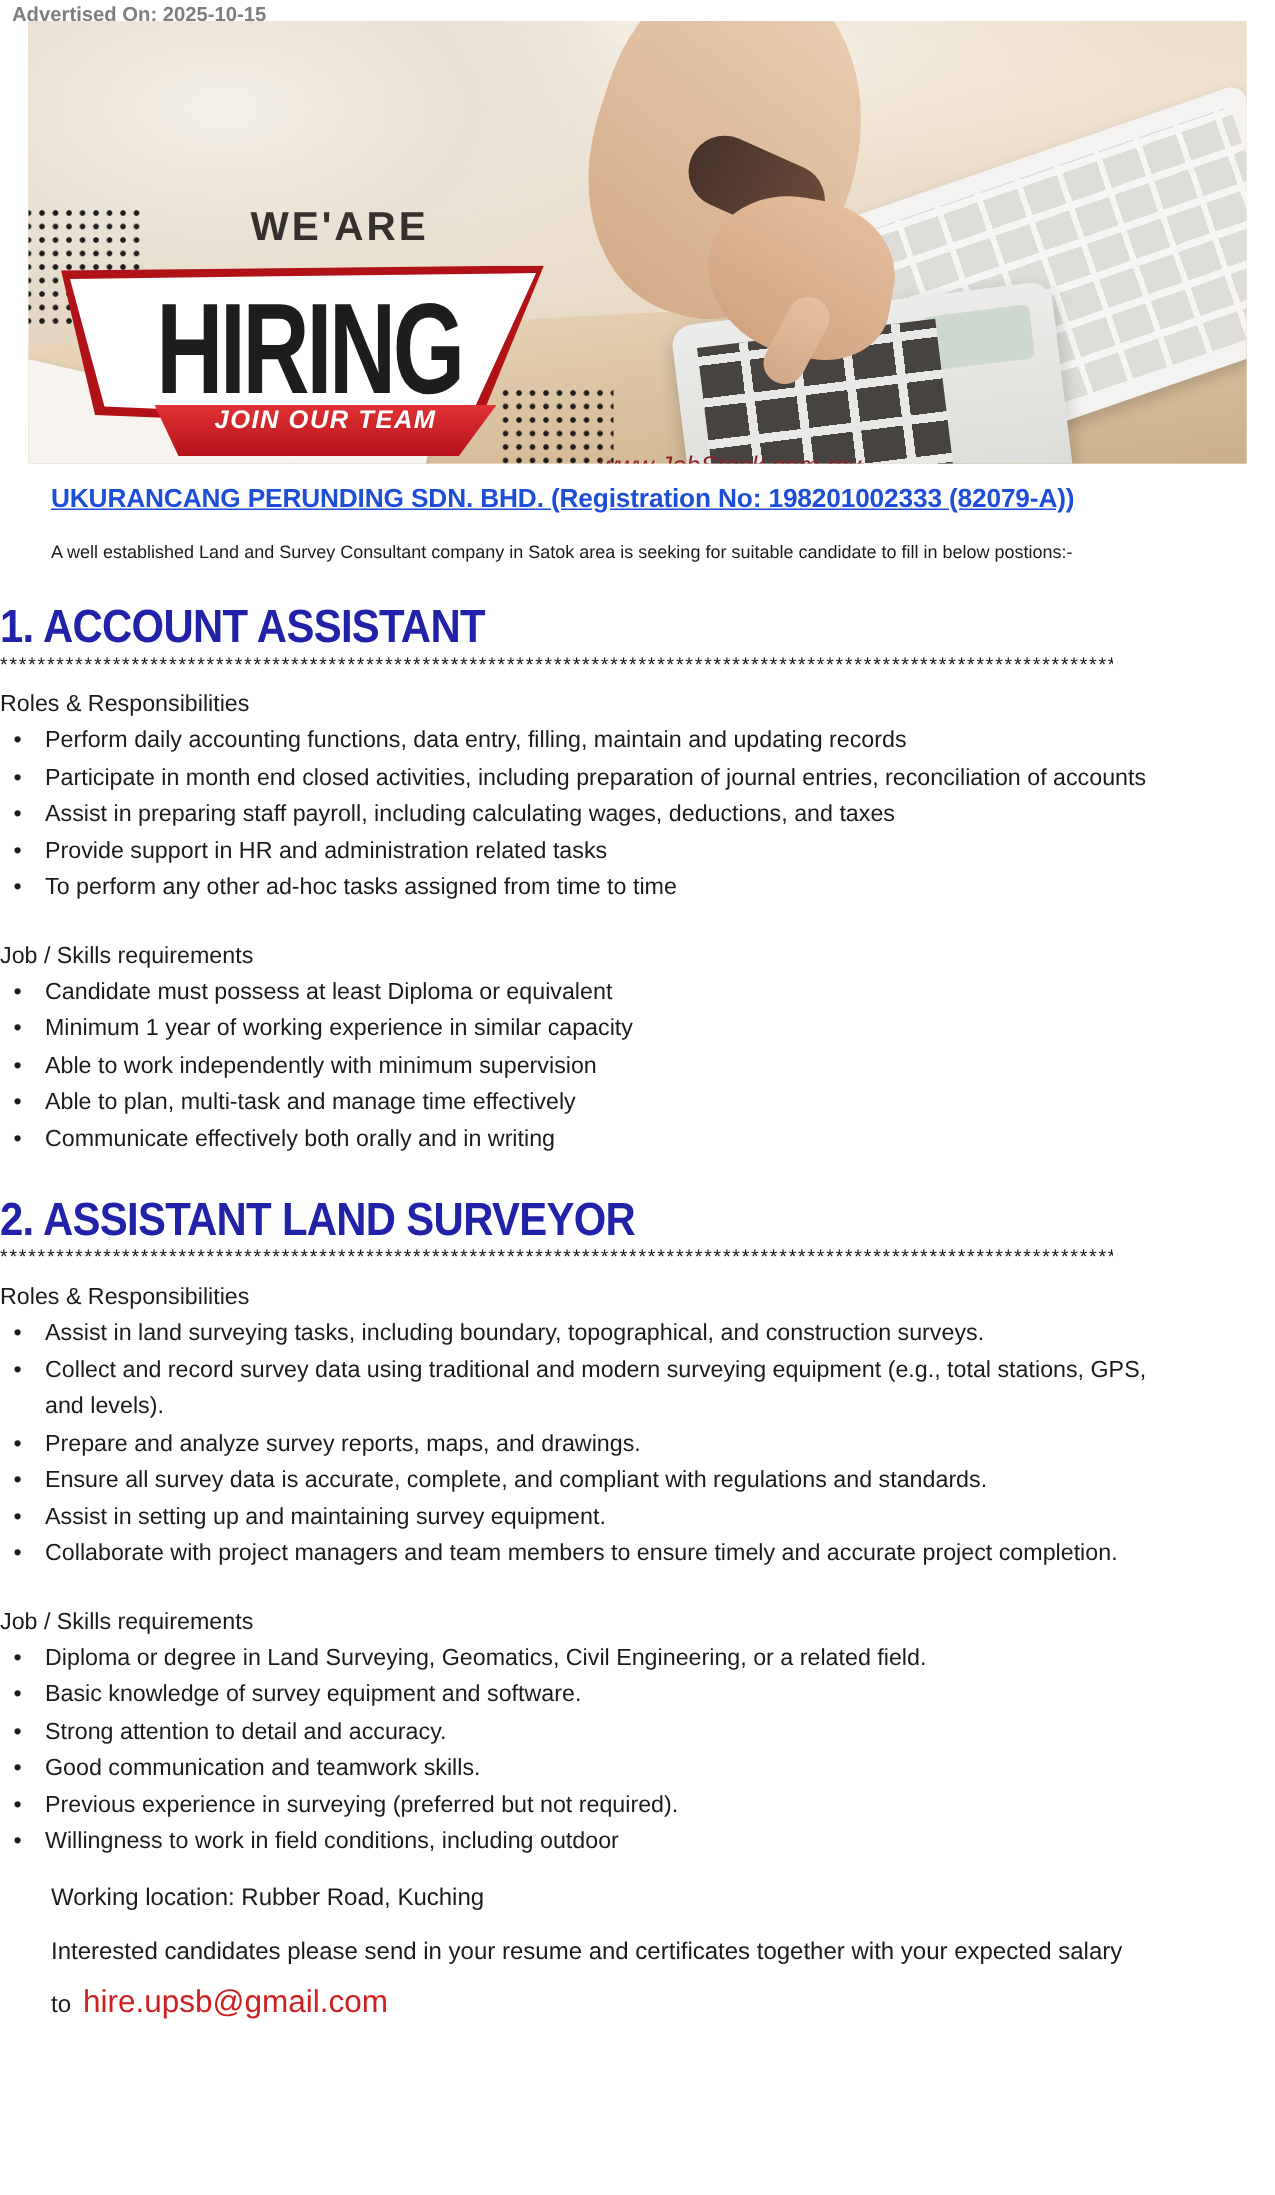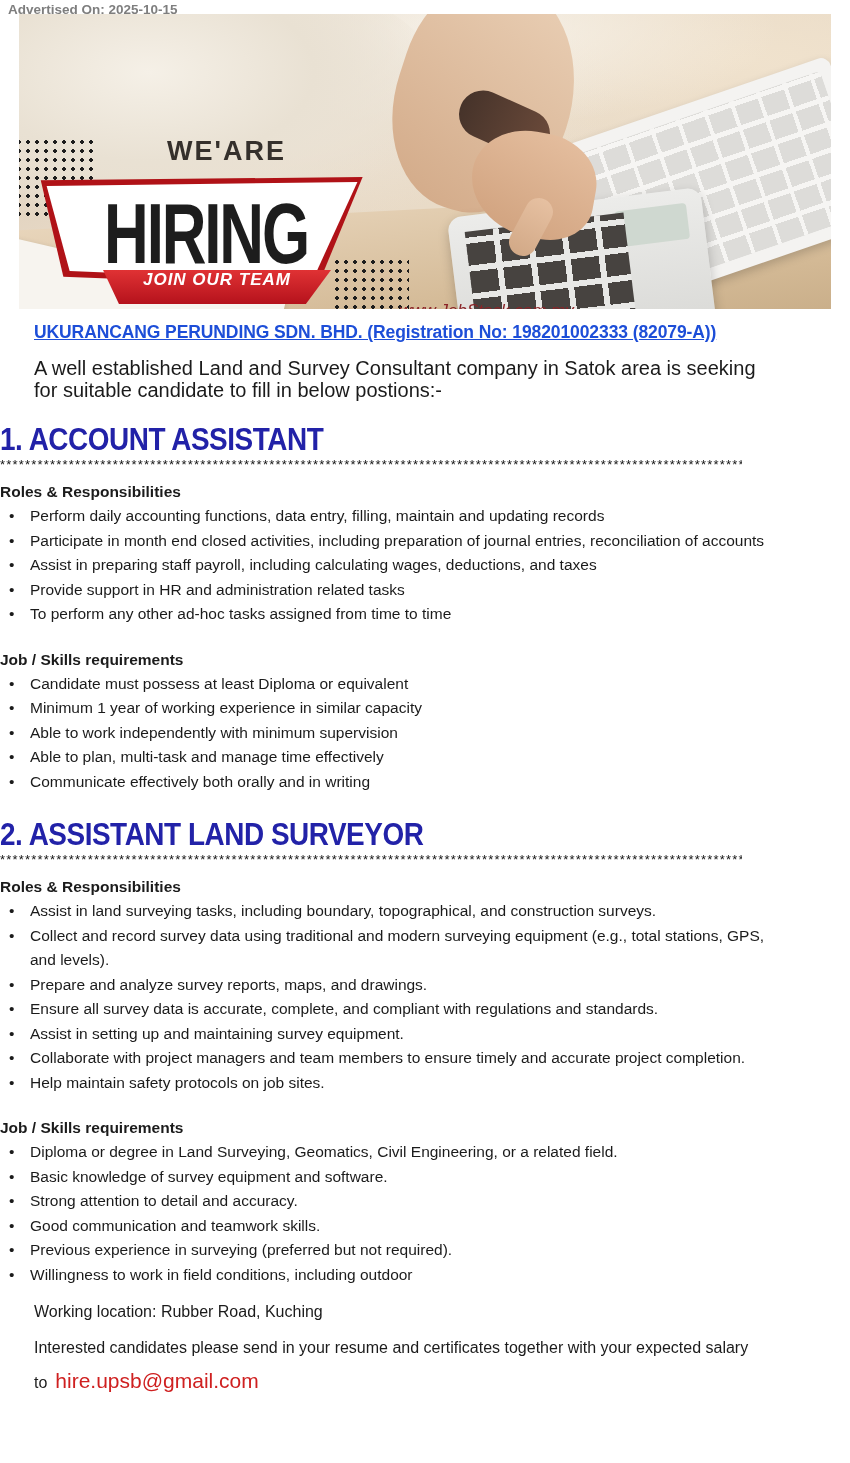--- a/index.html
+++ b/index.html
@@ -69,29 +69,29 @@
   .ribbon { position:absolute; left:84px; top:256px; width:228px; height:34px;
     clip-path:polygon(0% 0%, 100% 0%, 89% 100%, 7% 100%);
     background:linear-gradient(180deg,#e03234,#b5121c);
     display:flex; align-items:flex-start; justify-content:center; }
   .ribbon span { color:#ffffff; font-size:17px; font-weight:800; font-style:italic; letter-spacing:1px; }
   .website { position:absolute; left:380px; top:287px; font-size:17px; color:#8b2428; cursor:pointer;font-style:italic; }
 
   
   .company-title { margin:13px 0 0 34px; font-size:17.5px; font-weight:700;
     text-decoration:underline; color:#1d4ed8; letter-spacing:-0.1px; }
-  .intro { margin:14px 0 0 34px; width:748px; font-size:20px; line-height:22px; }
+  .intro { margin:14px 0 0 34px; width:748px; font-size:12px; line-height:22px; }
 
   .section { }
   .sec-heading { margin-top:22px; color:#2222a8; font-size:31px; font-weight:700;
     letter-spacing:-0.5px; line-height:34px; transform:scaleX(0.9); transform-origin:0 50%; }
   .sec2 .sec-heading { margin-top:24px; }
   .divider { width:742px; overflow:hidden; white-space:nowrap; font-size:13px;
     letter-spacing:1.2px; line-height:12px; margin-top:2px; color:#141414; }
-  .sub-heading { margin-top:12px; font-size:15.5px; font-weight:700; }
+  .sub-heading { margin-top:12px; font-size:15.5px; font-weight:400; }
   .sub-heading.second { margin-top:24px; }
   ul.bullets { list-style:none; margin:3px 0 0 0; padding:0; width:786px; }
   .bullets li { position:relative; padding-left:30px; font-size:15.5px; line-height:24.5px; }
   .bullets li::before { content:"•"; position:absolute; left:9px; top:0; }
 
   .location { margin:16px 0 0 34px; font-size:16px; }
   .apply { margin:10px 0 0 34px; width:782px; font-size:16px; line-height:33px; }
   .apply .email { color:#cf2020; font-size:21px; margin-left:8px; cursor:pointer; }
 </style>
 </head>
@@ -160,21 +160,20 @@
   <div class="sec-heading">2. ASSISTANT LAND SURVEYOR</div>
   <div class="divider">******************************************************************************************************************************************************</div>
   <div class="sub-heading">Roles &amp; Responsibilities</div>
   <ul class="bullets">
     <li>Assist in land surveying tasks, including boundary, topographical, and construction surveys.</li>
     <li>Collect and record survey data using traditional and modern surveying equipment (e.g., total stations, GPS, and levels).</li>
     <li>Prepare and analyze survey reports, maps, and drawings.</li>
     <li>Ensure all survey data is accurate, complete, and compliant with regulations and standards.</li>
     <li>Assist in setting up and maintaining survey equipment.</li>
     <li>Collaborate with project managers and team members to ensure timely and accurate project completion.</li>
-    <li>Help maintain safety protocols on job sites.</li>
   </ul>
   <div class="sub-heading second">Job / Skills requirements</div>
   <ul class="bullets">
     <li>Diploma or degree in Land Surveying, Geomatics, Civil Engineering, or a related field.</li>
     <li>Basic knowledge of survey equipment and software.</li>
     <li>Strong attention to detail and accuracy.</li>
     <li>Good communication and teamwork skills.</li>
     <li>Previous experience in surveying (preferred but not required).</li>
     <li>Willingness to work in field conditions, including outdoor</li>
   </ul>

